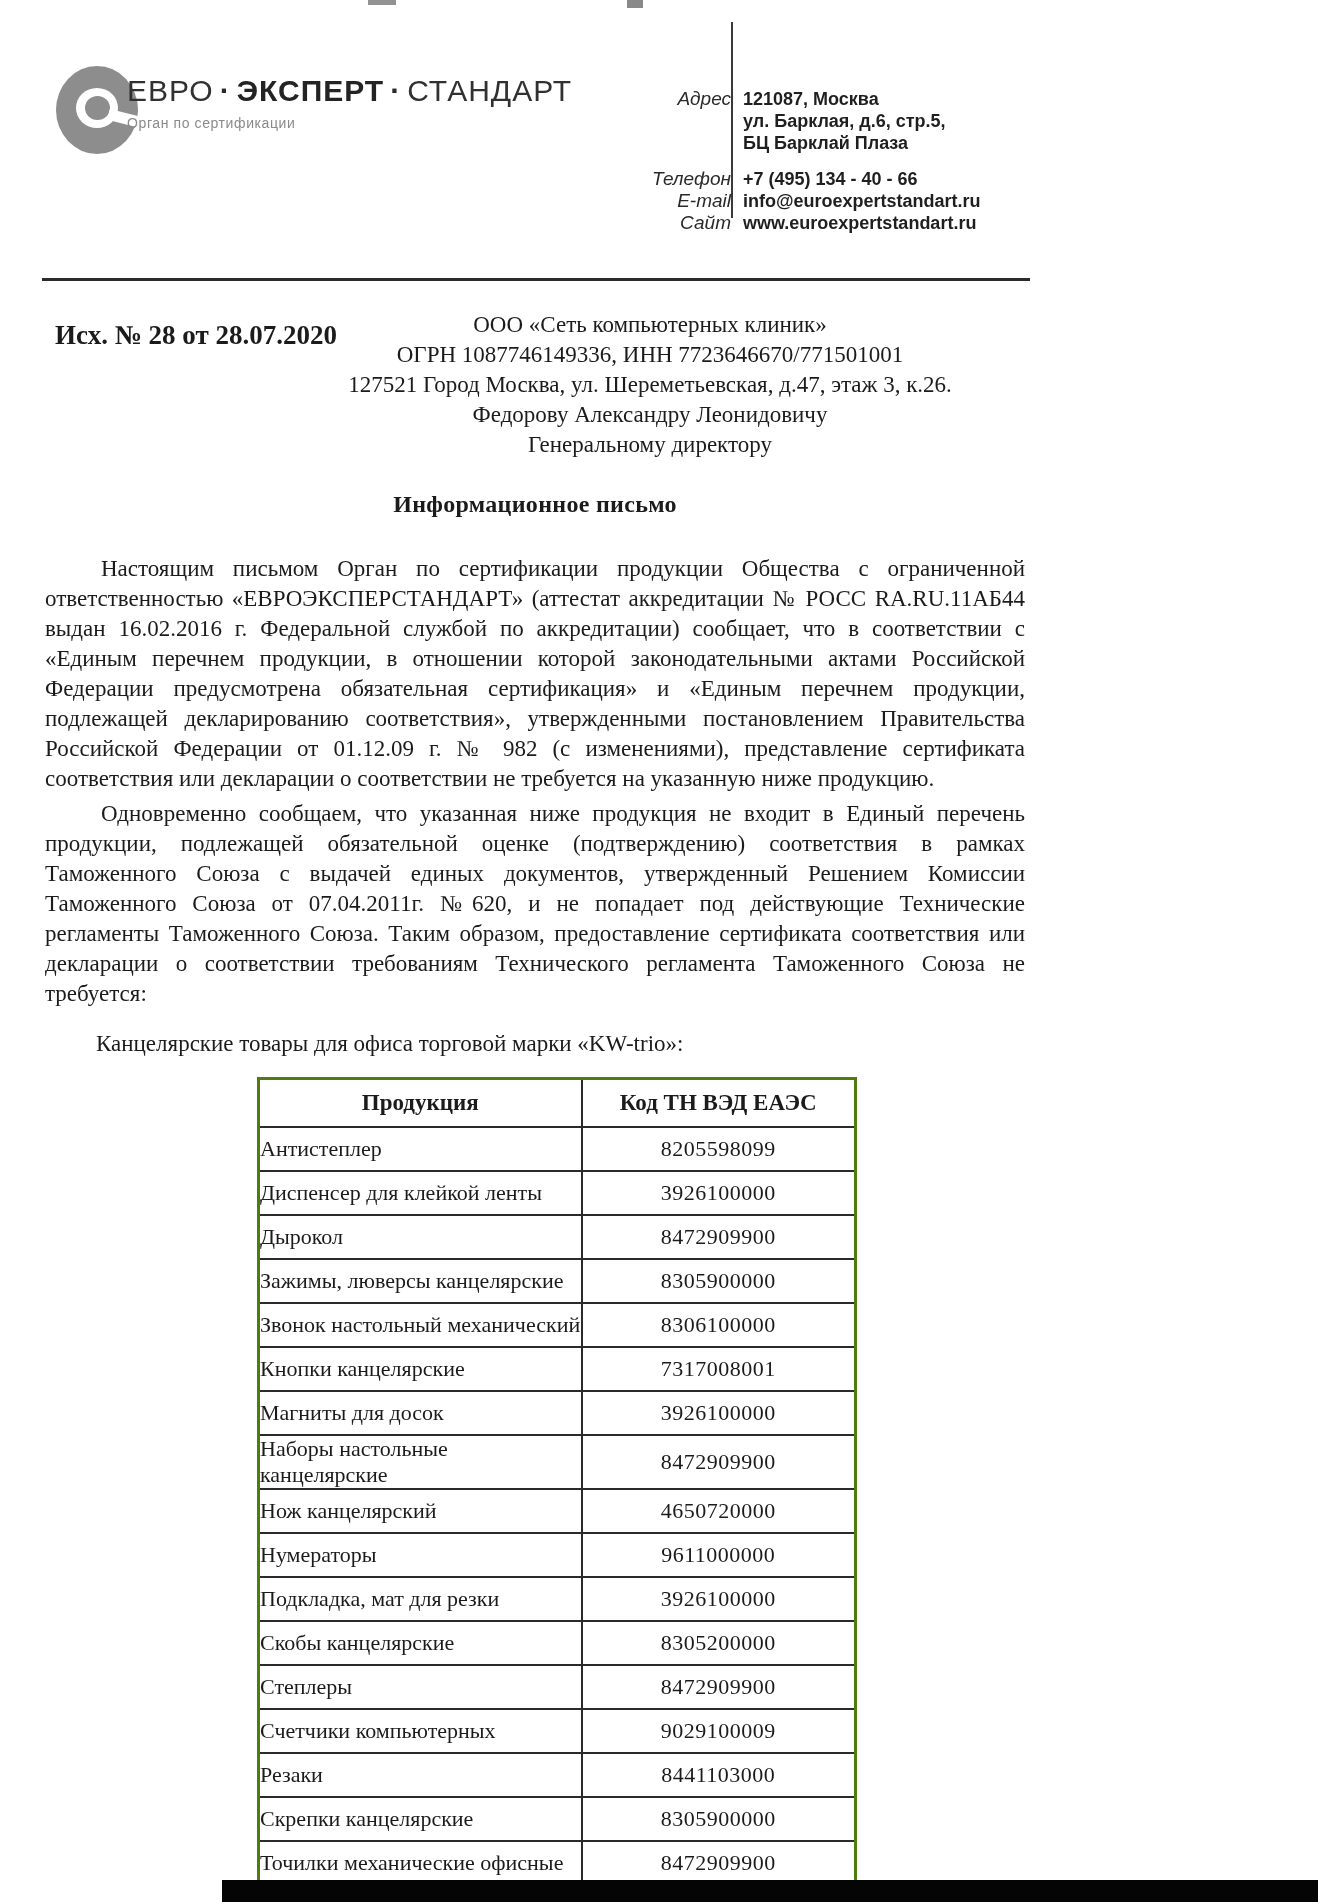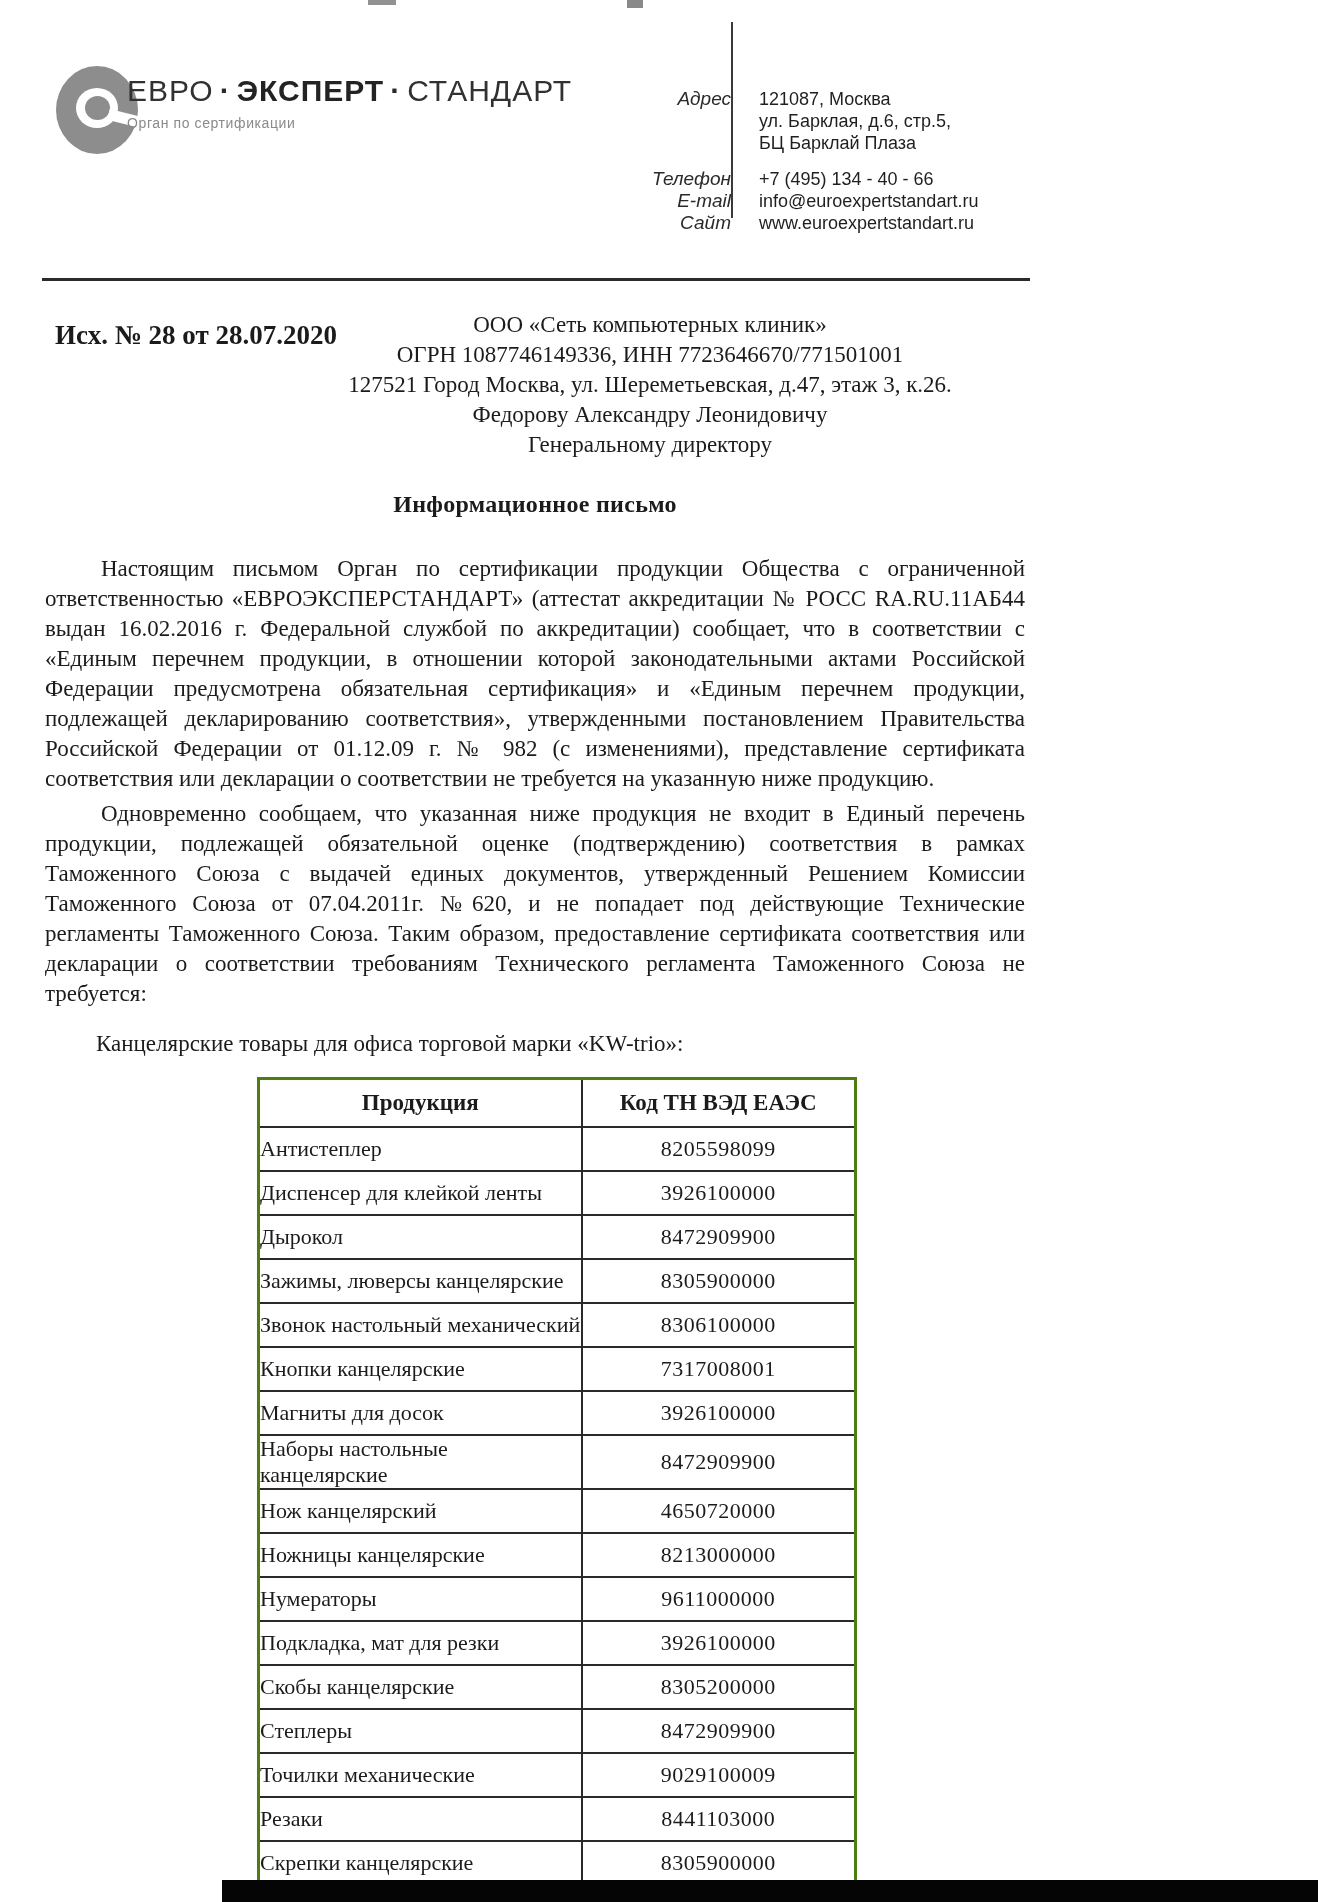--- a/index.html
+++ b/index.html
@@ -19,21 +19,21 @@
   .brand-line{font-size:30px; color:#313131; letter-spacing:1px; white-space:nowrap;}
   .brand-line .bw2{font-weight:bold; color:#232323;}
   .brand-line .dot{font-weight:bold; color:#2a2a2a; margin:0 6px; font-size:30px;}
   .brand-sub{margin-top:7px; font-size:14px; color:#8a8a8a; letter-spacing:0.6px;}
 
   .contacts{position:absolute; left:565px; top:88px; display:flex; font-family:"Liberation Sans", sans-serif;}
   .contact-labels{width:166px; text-align:right; font-style:italic; font-size:19px; color:#2a2a2a;}
   .contact-labels .c-label{height:22px; line-height:22px;}
   .contact-labels .c-phone{margin-top:58px;}
   .contact-divider{width:2px; background:#3a3a3a; margin-top:-66px; height:196px;}
-  .contact-values{padding-left:26px; font-size:18px; color:#1f1f1f;}
+  .contact-values{padding-left:10px; font-size:18px; color:#1f1f1f;font-weight:bold;}
   .contact-values div{height:22px; line-height:22px; white-space:nowrap;}
   .contact-values .v-gap{margin-top:14px;}
 
   .rule{position:absolute; left:42px; top:278px; width:988px; height:3px; background:#2b2b2b;}
 
   
   .ref{position:absolute; left:55px; top:320px; font-size:27px; font-weight:bold; white-space:nowrap;}
   .recipient{position:absolute; right:288px; top:310px; width:760px; text-align:center; font-size:23px; line-height:30px;}
 
   
@@ -151,41 +151,37 @@
         </tr>
           <tr>
           <td class="prod">Наборы настольные канцелярские</td>
           <td class="code">8472909900</td>
         </tr>
           <tr>
           <td class="prod">Нож канцелярский</td>
           <td class="code">4650720000</td>
         </tr>
           <tr>
-          <td class="prod">Ножницы канцелярские</td>
-          <td class="code">8213000000</td>
-        </tr>
-          <tr>
           <td class="prod">Нумераторы</td>
           <td class="code">9611000000</td>
         </tr>
           <tr>
           <td class="prod">Подкладка, мат для резки</td>
           <td class="code">3926100000</td>
         </tr>
           <tr>
           <td class="prod">Скобы канцелярские</td>
           <td class="code">8305200000</td>
         </tr>
           <tr>
           <td class="prod">Степлеры</td>
           <td class="code">8472909900</td>
         </tr>
           <tr>
-          <td class="prod">Точилки механические</td>
+          <td class="prod">Счетчики компьютерных</td>
           <td class="code">9029100009</td>
         </tr>
           <tr>
           <td class="prod">Резаки</td>
           <td class="code">8441103000</td>
         </tr>
           <tr>
           <td class="prod">Скрепки канцелярские</td>
           <td class="code">8305900000</td>
         </tr>

